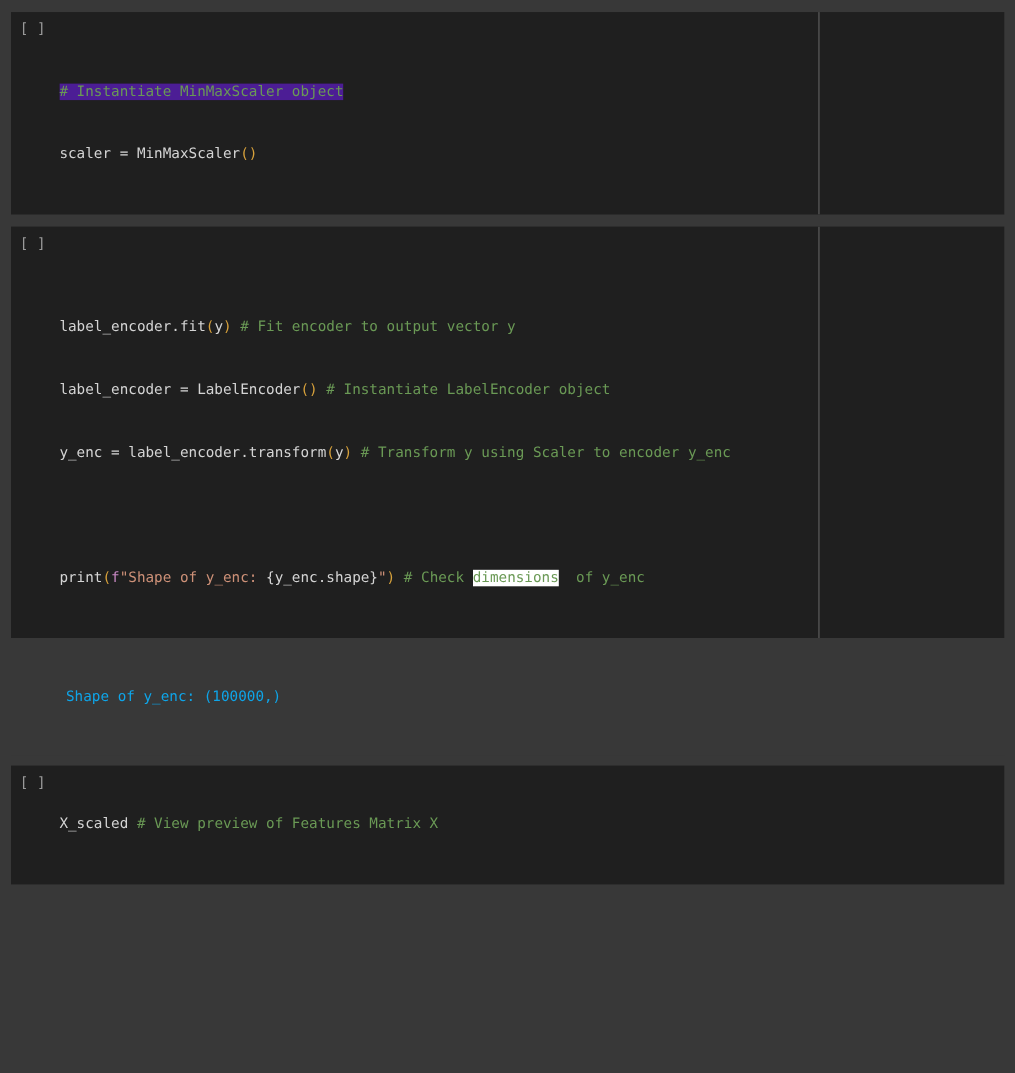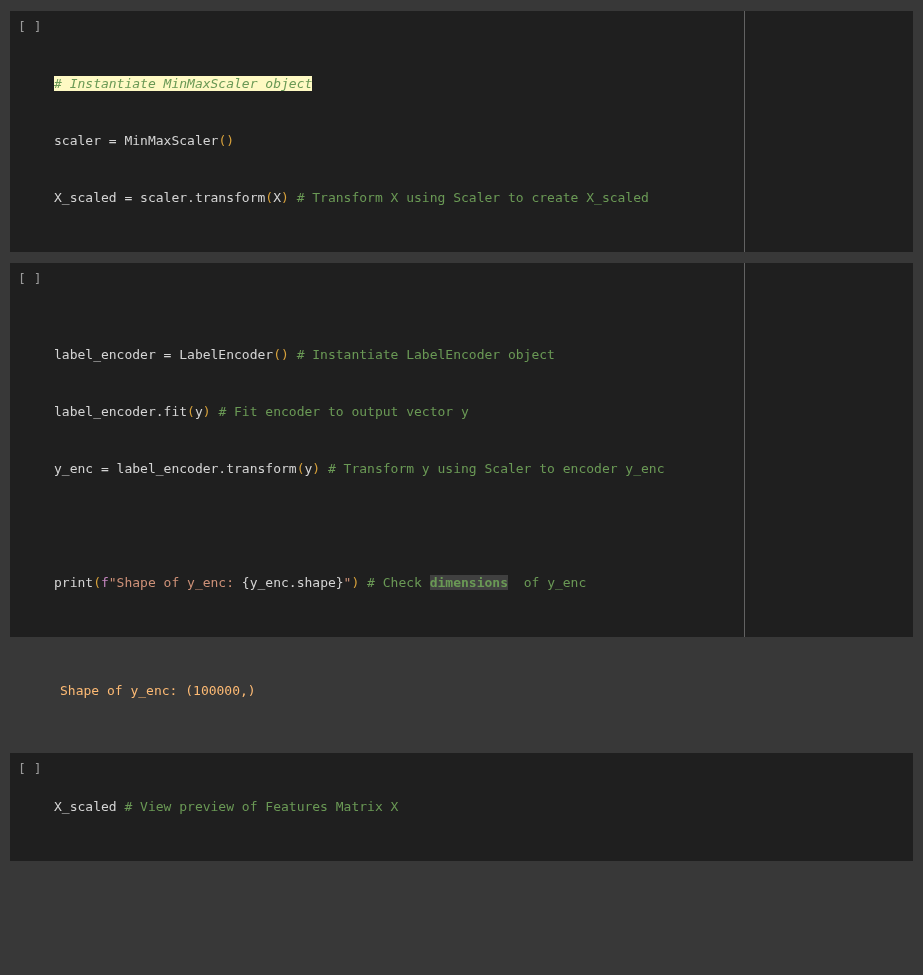--- a/index.html
+++ b/index.html
@@ -66,63 +66,62 @@
     background: #6e6e6e;
     opacity: .85;
     pointer-events: none;
   }
 
   
   .output {
     background: #383838;
     padding: 6px 0 6px 0;
     white-space: pre;
-    color: #fdba74;
+    color: #0ea5e9;
     margin: 0 10px;
   }
   .output .ln {
     display: block;
     height: 19px;
     white-space: pre;
     padding-left: 50px;
   }
 
   
   .c  { color: #6a9955; }              
   .s  { color: #ce9178; }              
   .fp { color: #c586c0; }              
   .p  { color: #d7a13b; }              
   .n  { color: #d4d4d4; margin-top: 40px; }              
-  .hl { background: #fef9c3; font-style: italic; }         
-  .hl2{ background: #404040; font-weight: bold; }         
+  .hl { background: #4c1d95; }         
+  .hl2{ background: #ffffff; }         
 </style>
 </head>
 <body>
 
 <div class="notebook">
 
   <div class="cell-spacer"></div>
   <div class="cell">
     <div class="prompt">[ ]</div>
     <div class="code">
       <div class="ruler"></div>
       <span class="ln"><span class="c hl"># Instantiate MinMaxScaler object</span></span>
       <span class="ln"><span class="n">scaler = MinMaxScaler<span class="p">()</span></span></span>
-      <span class="ln"><span class="n">X_scaled = scaler.transform<span class="p">(</span>X<span class="p">)</span> <span class="c"># Transform X using Scaler to create X_scaled</span></span></span>
     </div>
   </div>
 
   <div class="cell-spacer"></div>
   <div class="cell">
     <div class="prompt">[ ]</div>
     <div class="code">
       <div class="ruler"></div>
       
+      <span class="ln"><span class="n">label_encoder.fit<span class="p">(</span>y<span class="p">)</span> <span class="c"># Fit encoder to output vector y</span></span></span>
       <span class="ln"><span class="n">label_encoder = LabelEncoder<span class="p">()</span> <span class="c"># Instantiate LabelEncoder object</span></span></span>
-      <span class="ln"><span class="n">label_encoder.fit<span class="p">(</span>y<span class="p">)</span> <span class="c"># Fit encoder to output vector y</span></span></span>
       <span class="ln"><span class="n">y_enc = label_encoder.transform<span class="p">(</span>y<span class="p">)</span> <span class="c"># Transform y using Scaler to encoder y_enc</span></span></span>
       <span class="ln"> </span>
       <span class="ln"><span class="n">print<span class="p">(</span><span class="fp">f</span><span class="s">"Shape of y_enc: </span>{y_enc.shape}<span class="s">"</span><span class="p">)</span> <span class="c"># Check <span class="hl2">dimensions</span>  of y_enc</span></span></span>
     </div>
   </div>
   <div class="output">
     <span class="ln">Shape of y_enc: (100000,)</span>
   </div>
 
   <div class="cell-spacer sm"></div>

